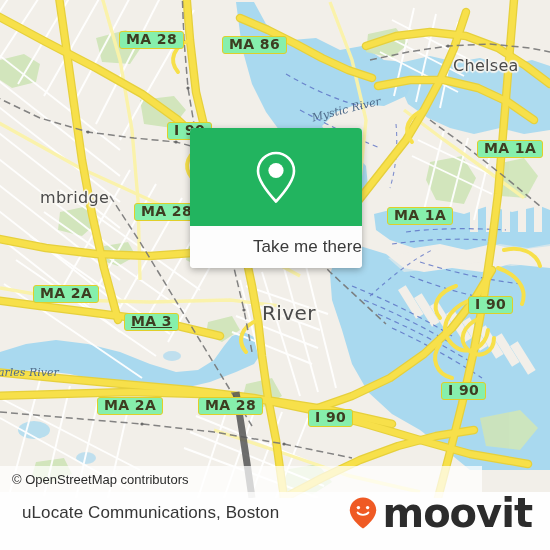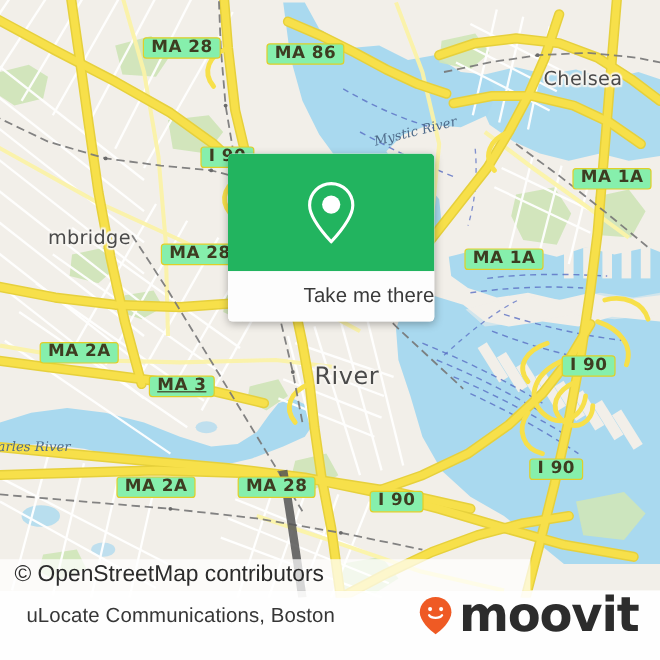--- a/index.html
+++ b/index.html
@@ -65,27 +65,27 @@
     line-height: 13px;
     white-space: nowrap;
     pointer-events: none;
   }
 
   
   #attribution {
     position: absolute;
     left: 0;
     top: 466px;
-    width: 442px;
+    width: 482px;
     height: 26px;
     background: rgba(255,255,255,0.72);
     display: flex;
     align-items: center;
     padding-left: 12px;
-    font-size: 19px;
+    font-size: 13px;
     color: #2b2b2b;
     font-family: "Liberation Sans", sans-serif;
   }
 
   
   #callout {
     position: absolute;
     left: 190px; top: 128px;
     width: 172px;
     border-radius: 4px;

